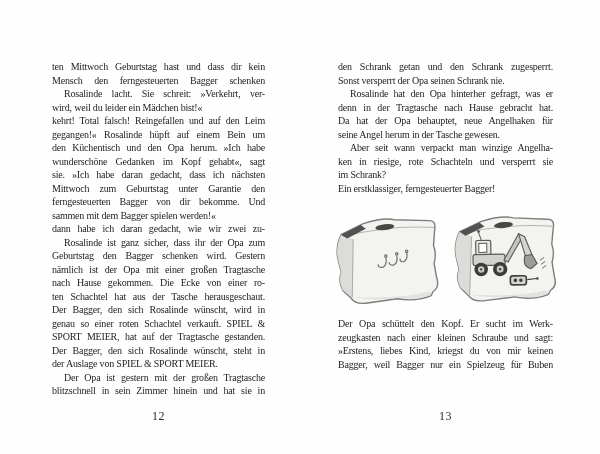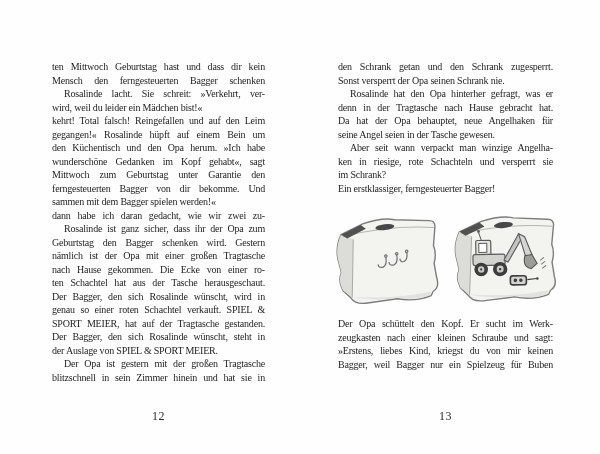--- a/index.html
+++ b/index.html
@@ -47,20 +47,21 @@
   <div class="page page-left">
     <div class="textblock">
         <div class="line">ten Mittwoch Geburtstag hast und dass dir kein</div>
         <div class="line">Mensch den ferngesteuerten Bagger schenken</div>
         <div class="line indent">Rosalinde lacht. Sie schreit: »Verkehrt, ver-</div>
         <div class="line end">wird, weil du leider ein Mädchen bist!«</div>
         <div class="line">kehrt! Total falsch! Reingefallen und auf den Leim</div>
         <div class="line">gegangen!« Rosalinde hüpft auf einem Bein um</div>
         <div class="line">den Küchentisch und den Opa herum. »Ich habe</div>
         <div class="line">wunderschöne Gedanken im Kopf gehabt«, sagt</div>
+        <div class="line">sie. »Ich habe daran gedacht, dass ich nächsten</div>
         <div class="line">Mittwoch zum Geburtstag unter Garantie den</div>
         <div class="line">ferngesteuerten Bagger von dir bekomme. Und</div>
         <div class="line end">sammen mit dem Bagger spielen werden!«</div>
         <div class="line">dann habe ich daran gedacht, wie wir zwei zu-</div>
         <div class="line indent">Rosalinde ist ganz sicher, dass ihr der Opa zum</div>
         <div class="line">Geburtstag den Bagger schenken wird. Gestern</div>
         <div class="line">nämlich ist der Opa mit einer großen Tragtasche</div>
         <div class="line">nach Hause gekommen. Die Ecke von einer ro-</div>
         <div class="line">ten Schachtel hat aus der Tasche herausgeschaut.</div>
         <div class="line">Der Bagger, den sich Rosalinde wünscht, wird in</div>
@@ -74,21 +75,21 @@
     <div class="pagenum">12</div>
   </div>
 
   <div class="page page-right">
     <div class="textblock">
         <div class="line">den Schrank getan und den Schrank zugesperrt.</div>
         <div class="line end">Sonst versperrt der Opa seinen Schrank nie.</div>
         <div class="line indent">Rosalinde hat den Opa hinterher gefragt, was er</div>
         <div class="line">denn in der Tragtasche nach Hause gebracht hat.</div>
         <div class="line">Da hat der Opa behauptet, neue Angelhaken für</div>
-        <div class="line end">seine Angel seien in der Tasche gewesen.</div>
+        <div class="line end">seine Angel herum in der Tasche gewesen.</div>
         <div class="line indent">Aber seit wann verpackt man winzige Angelha-</div>
         <div class="line">ken in riesige, rote Schachteln und versperrt sie</div>
         <div class="line end">im Schrank?</div>
         <div class="line end">Ein erstklassiger, ferngesteuerter Bagger!</div>
       </div>
 
     <div class="illustration">
       <svg width="230" height="96" viewBox="0 0 230 96" xmlns="http://www.w3.org/2000/svg">
         <defs>
           <g id="bagshape">

